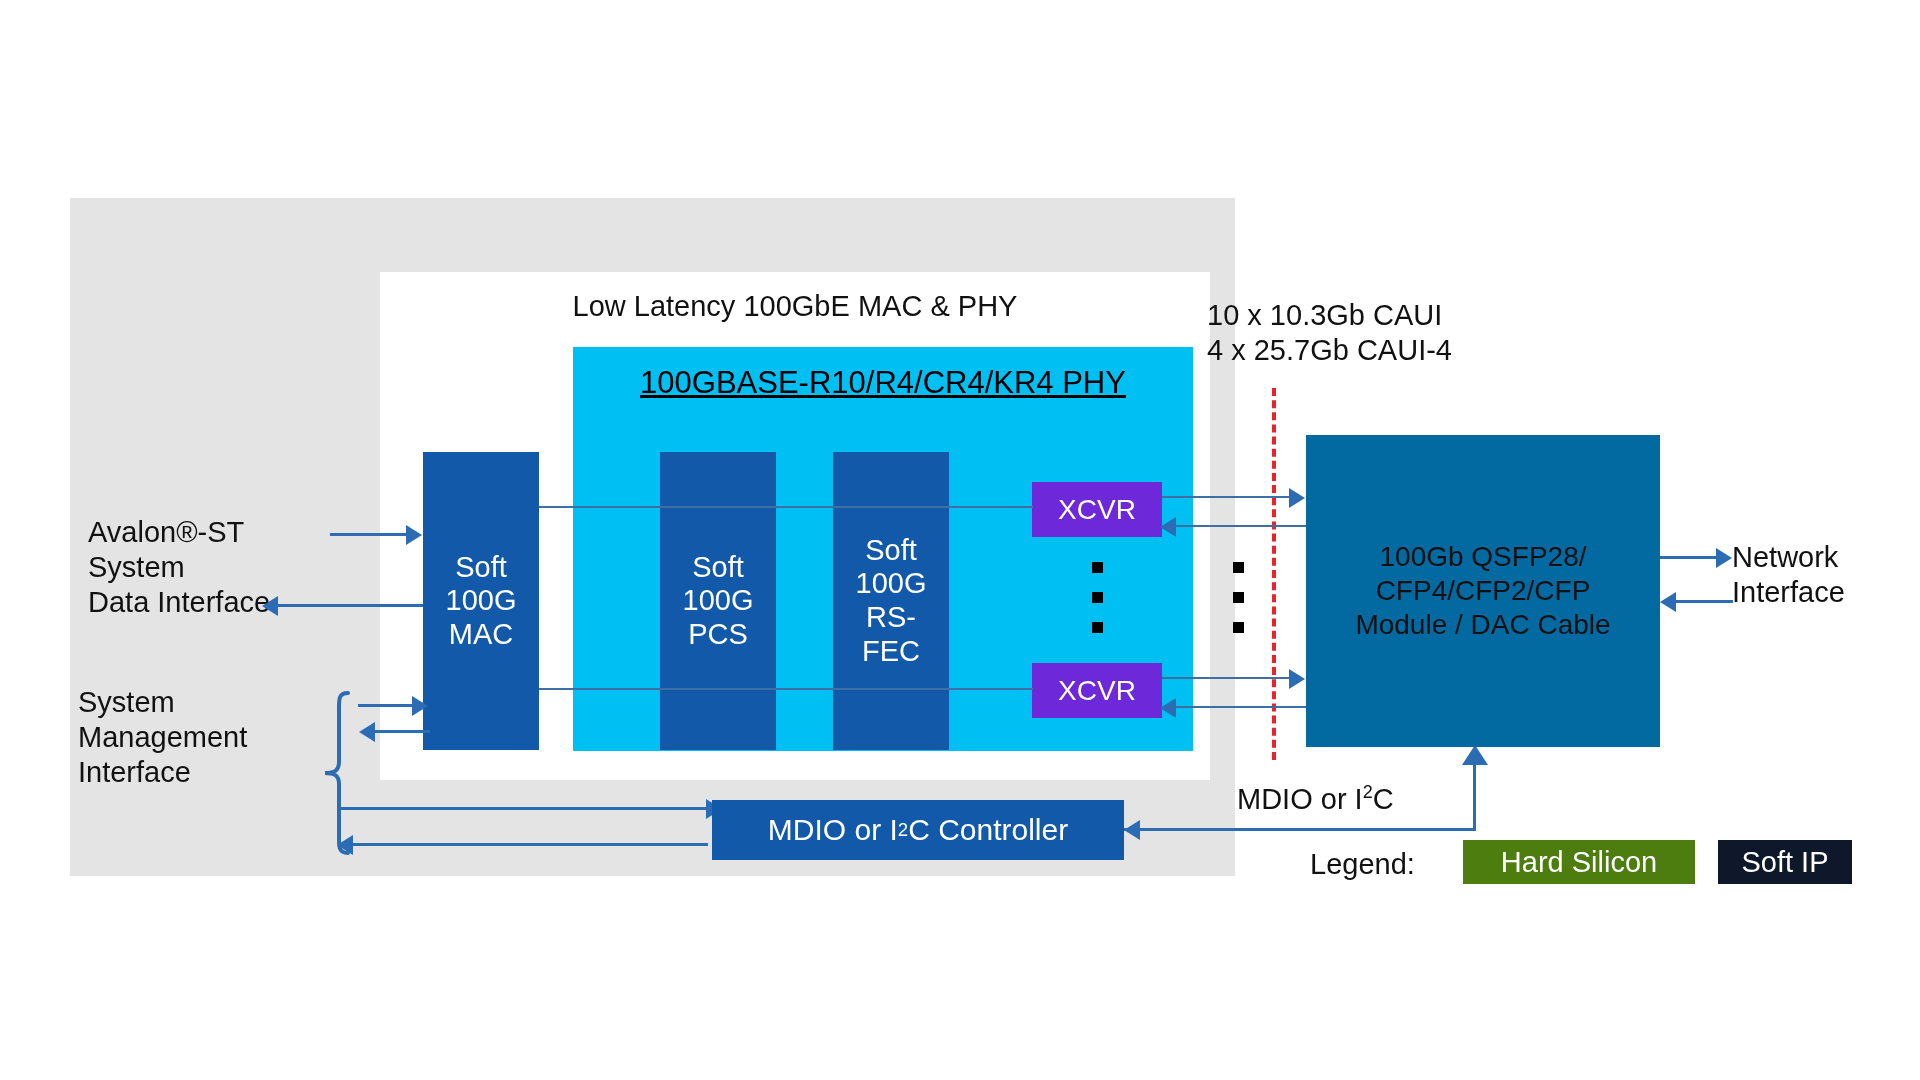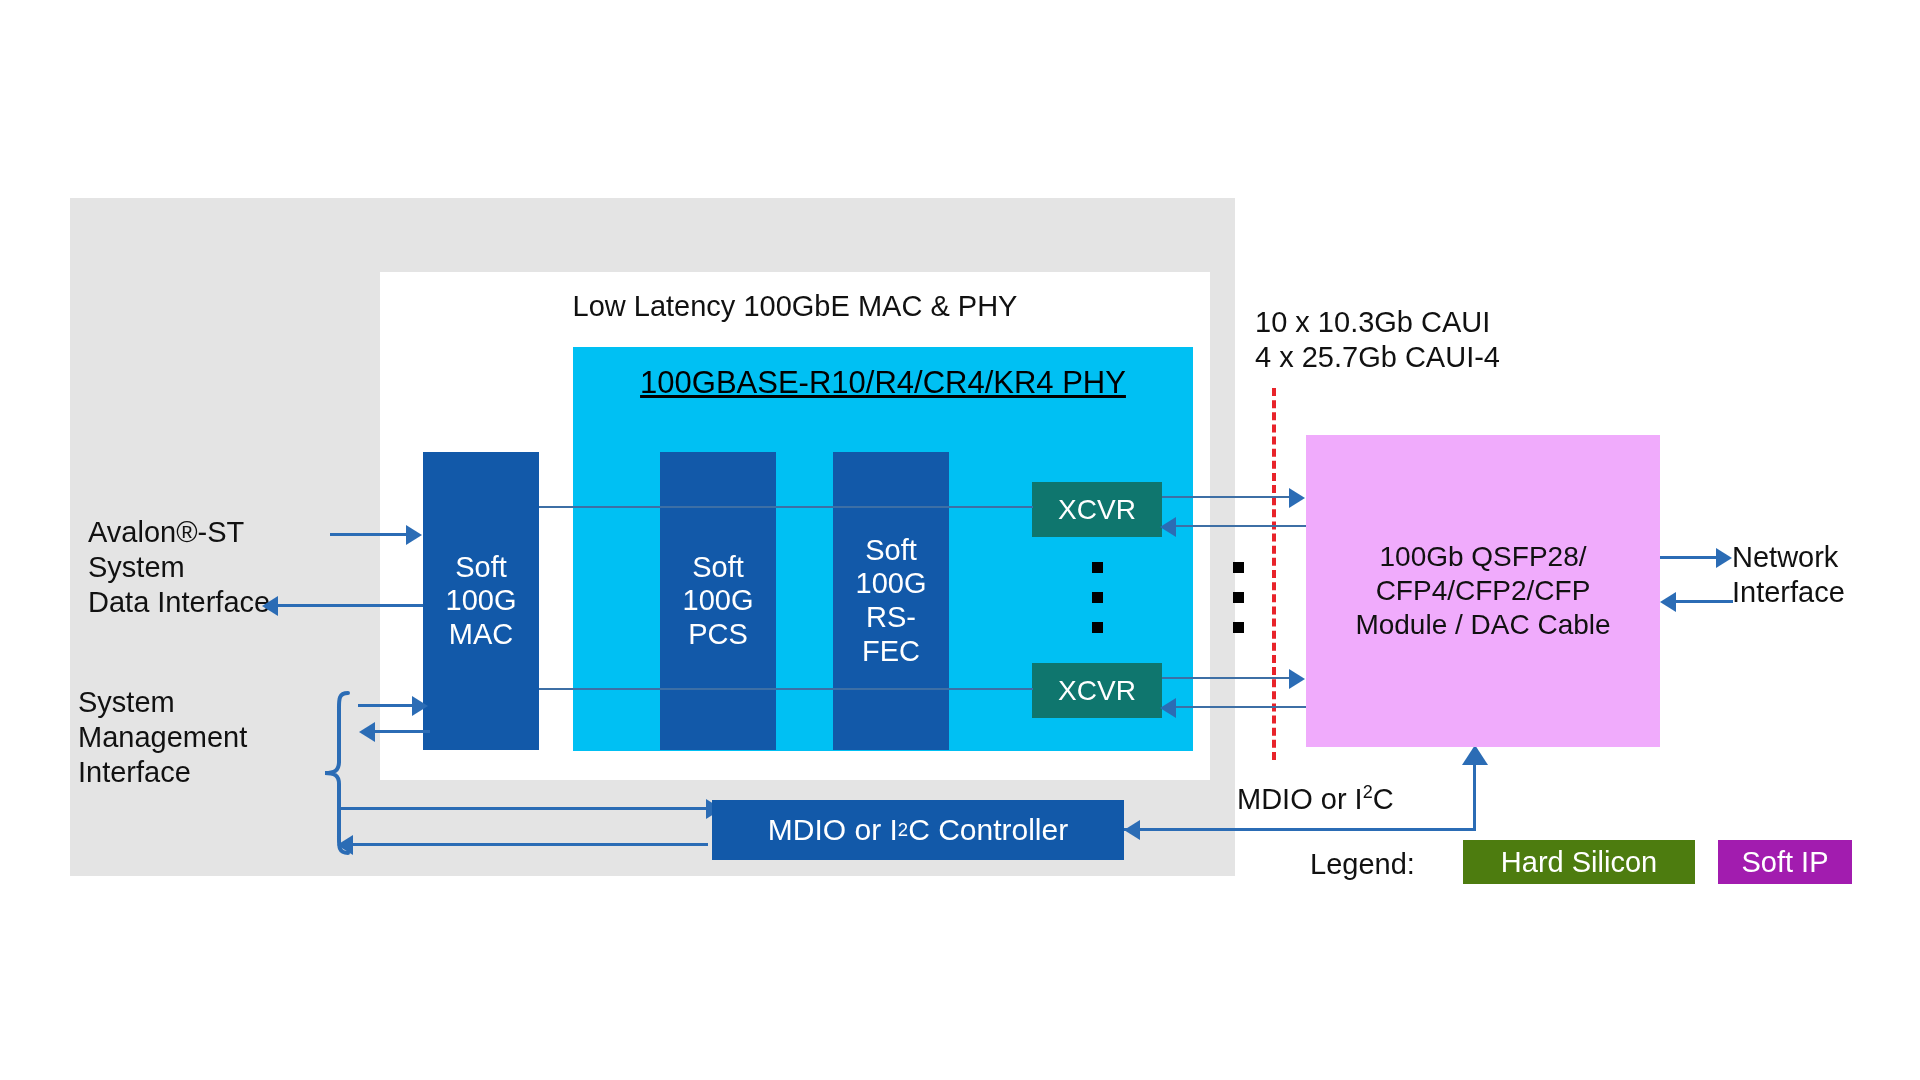--- a/index.html
+++ b/index.html
@@ -15,27 +15,27 @@
   .phy-box{background:#00c0f3;}
 
   
   .fpga-title{font-weight:bold;font-size:29px;color:#000;letter-spacing:.2px;}
   .macphy-title{font-size:29px;color:#111;}
   .phy-title{font-size:31px;color:#000;text-decoration:underline;}
 
   
   .softip{background:#1259a9;color:#ffffff;display:flex;align-items:center;
           justify-content:center;text-align:center;line-height:1.16;font-size:29px;}
-  .hardsil{background:#0f766e;color:#ffffff;display:flex;align-items:center;
+  .hardsil{background:#6d28d9;color:#ffffff;display:flex;align-items:center;
            justify-content:center;text-align:center;font-size:28px;}
   .mdio-bar{background:#1259a9;color:#fff;display:flex;align-items:center;
             justify-content:center;font-size:30px;}
 
   
-  .module-box{background:#f0abfc;color:#111;display:flex;align-items:center;
+  .module-box{background:#0369a1;color:#111;display:flex;align-items:center;
               justify-content:center;text-align:center;line-height:1.22;font-size:28px;}
 
   
   .lbl{font-size:29px;color:#111;line-height:1.2;}
   .lbl.r{padding-left:18px;}
   .lbl.l{text-align:left;}
 
   
   .hline{background:#2b6cb5;height:3px;}
   .vline{background:#2b6cb5;width:3px;}
@@ -48,21 +48,21 @@
 
   
   .redline{width:0;border-left:4px dashed #e8232a;}
 
   
   .dot{background:#000;width:11px;height:11px;}
 
   
   .chip{display:flex;align-items:center;justify-content:center;font-size:29px;color:#fff;}
   .chip.hard{background:#4d7c0f;}
-  .chip.soft{background:#a21caf;}
+  .chip.soft{background:#0f172a;}
   .legend-label{font-size:29px;color:#111;}
 
   sup{font-size:.62em;vertical-align:super;line-height:0;}
 </style>
 </head>
 <body>
 
 <div id="stage">
 
   <div class="abs fpga-box" style="left:70px;top:198px;width:1165px;height:678px;"></div>
@@ -165,21 +165,21 @@
   <div class="abs vline" style="left:1473px;top:760px;height:70px;"></div>
   <div class="abs arrow-l" style="left:1124px;top:820px;"></div>
   <svg class="abs" style="left:1462px;top:745px;width:26px;height:22px;" viewBox="0 0 26 22">
     <polygon points="13,0 26,20 0,20" fill="#2b6cb5"></polygon>
   </svg>
 
   <div class="abs lbl l" style="left:1237px;top:782px;width:300px;">
     <span>MDIO or I</span><sup>2</sup><span>C</span>
   </div>
 
-  <div class="abs lbl l" style="left:1255px;top:298px;width:380px;margin-top:7px;">
+  <div class="abs lbl l" style="left:1207px;top:298px;width:380px;">
     <div>10 x 10.3Gb CAUI</div>
     <div>4 x 25.7Gb CAUI-4</div>
   </div>
 
   <div class="abs redline" style="left:1272px;top:388px;height:372px;"></div>
 
   <div class="abs module-box" style="left:1306px;top:435px;width:354px;height:312px;">
     <div>
       <div>100Gb QSFP28/</div>
       <div>CFP4/CFP2/CFP</div>

